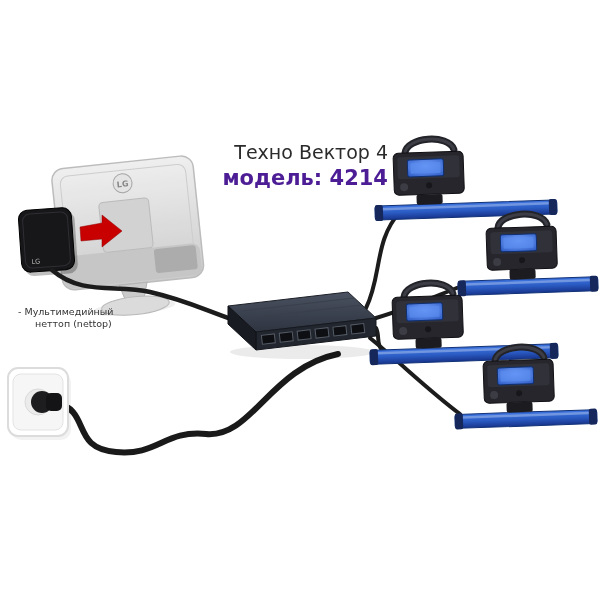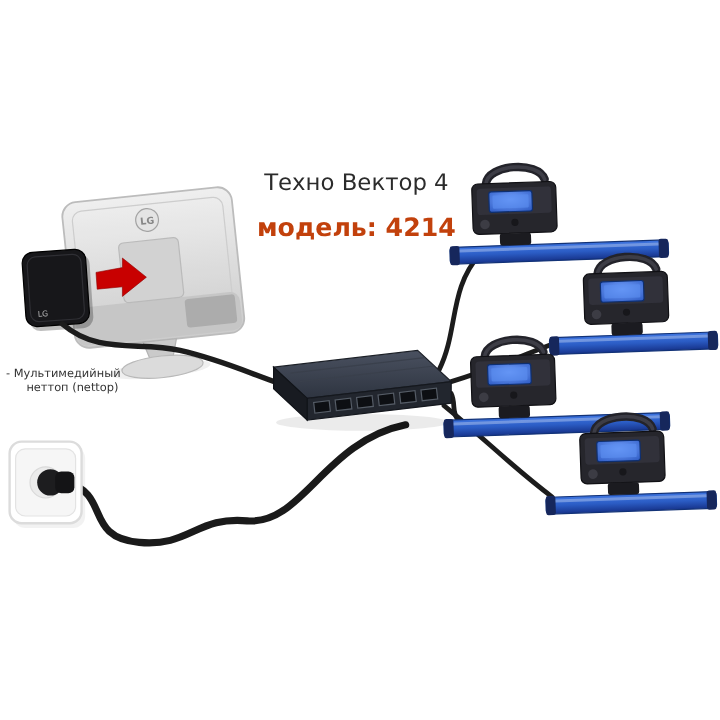--- a/index.html
+++ b/index.html
@@ -1,24 +1,24 @@
 <!DOCTYPE html>
 <html><head>
 <meta charset="utf-8">
 <style>
   html,body{margin:0;padding:0;}
   .canvas{
     position:relative;width:600px;height:600px;background:#ffffff;overflow:hidden;
     font-family:"DejaVu Sans",sans-serif;
   }
   .scene{position:absolute;left:0;top:0;}
-  .title-block{position:absolute;left:206px;top:142px;width:182px;text-align:center;line-height:1.15;}
+  .title-block{position:absolute;left:206px;top:142px;width:182px;text-align:right;line-height:1.15;}
   .title-product{font-size:19px;color:#2b2b2b;}
-  .title-model{font-size:21px;font-weight:bold;color:#c2410c;margin-top:14px;}
-  .nettop-label{position:absolute;left:5px;top:306px;width:130px;font-size:9.5px;color:#333;line-height:1.3;}
+  .title-model{font-size:21px;font-weight:bold;color:#4c1d95;margin-top:2px;}
+  .nettop-label{position:absolute;left:18px;top:306px;width:130px;font-size:9.5px;color:#333;line-height:1.3;}
   .nettop-label .l2{padding-left:7px;margin-left:10px;}
 </style>
 </head>
 <body>
 
 <div class="canvas">
 
   <svg class="scene" width="600" height="600" viewBox="0 0 600 600">
     <defs>
       <linearGradient id="monGrad" x1="0" y1="0" x2="0" y2="1">

